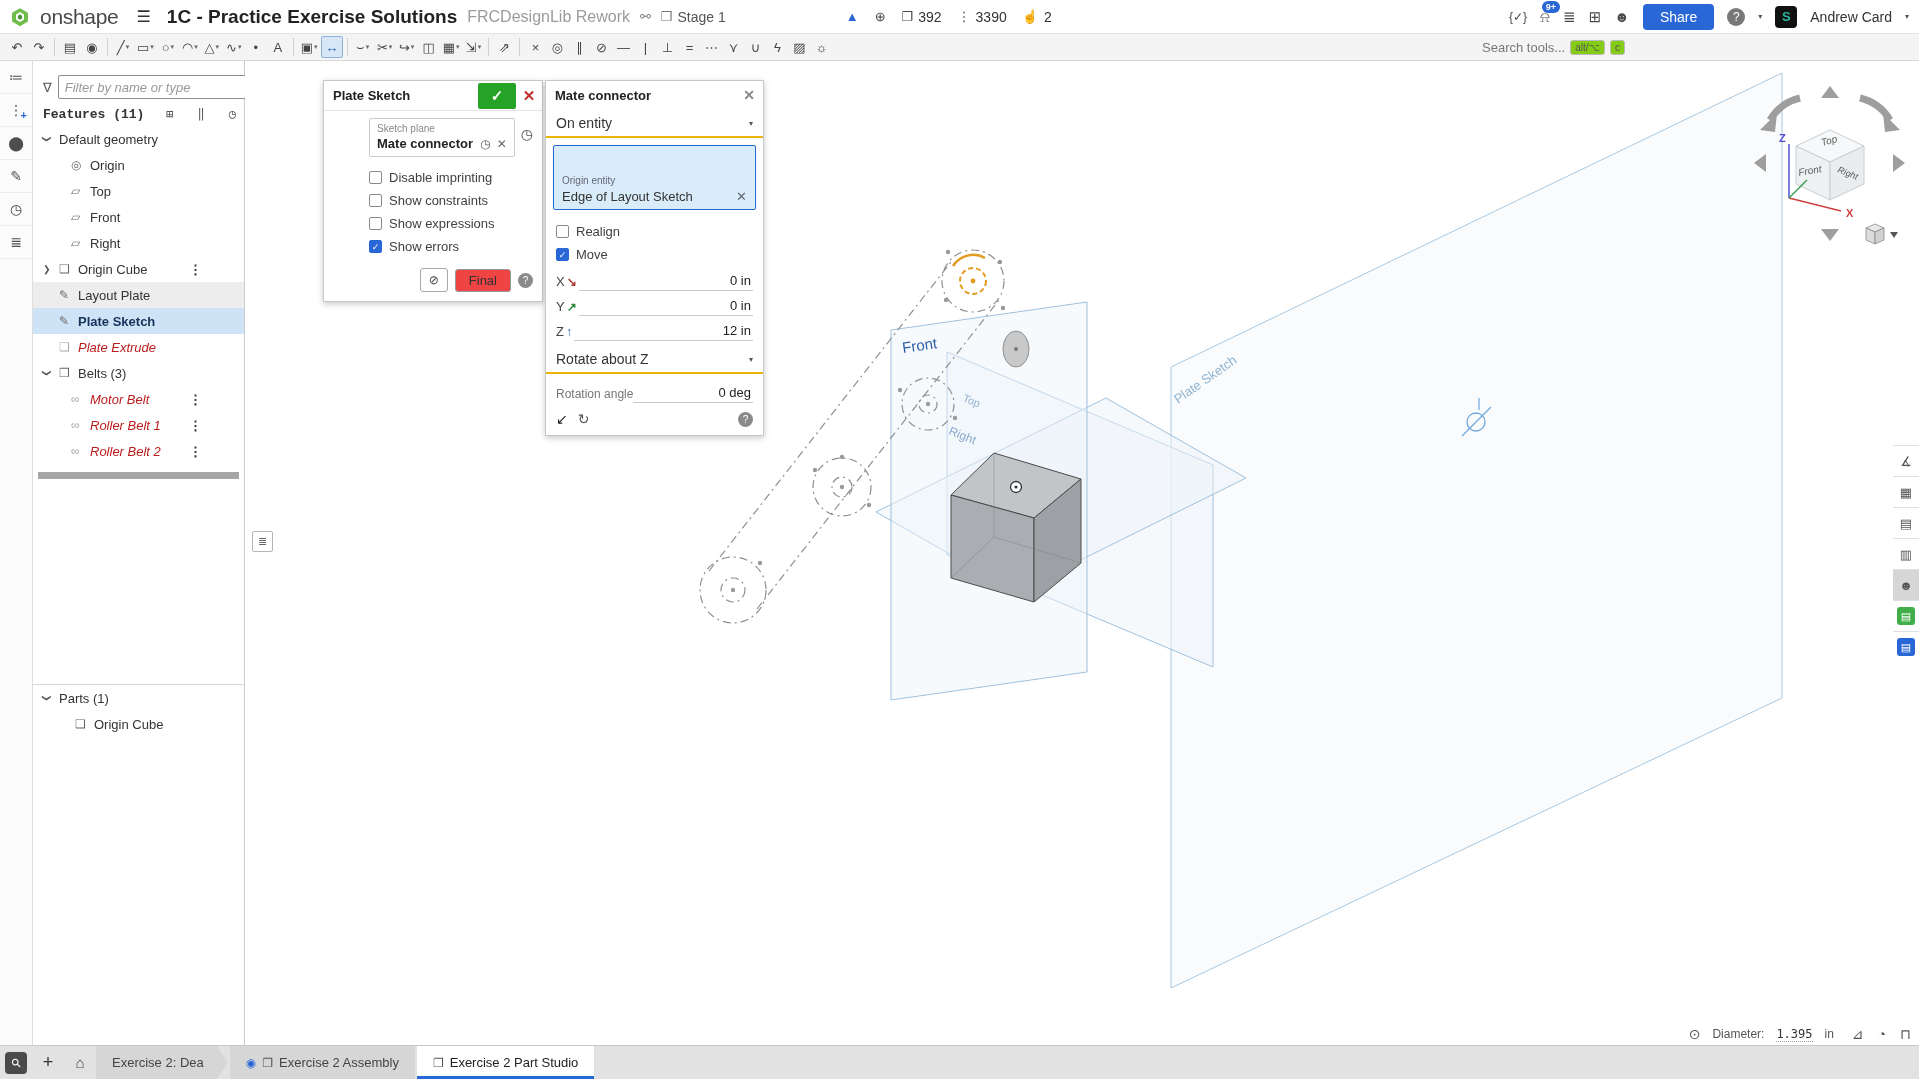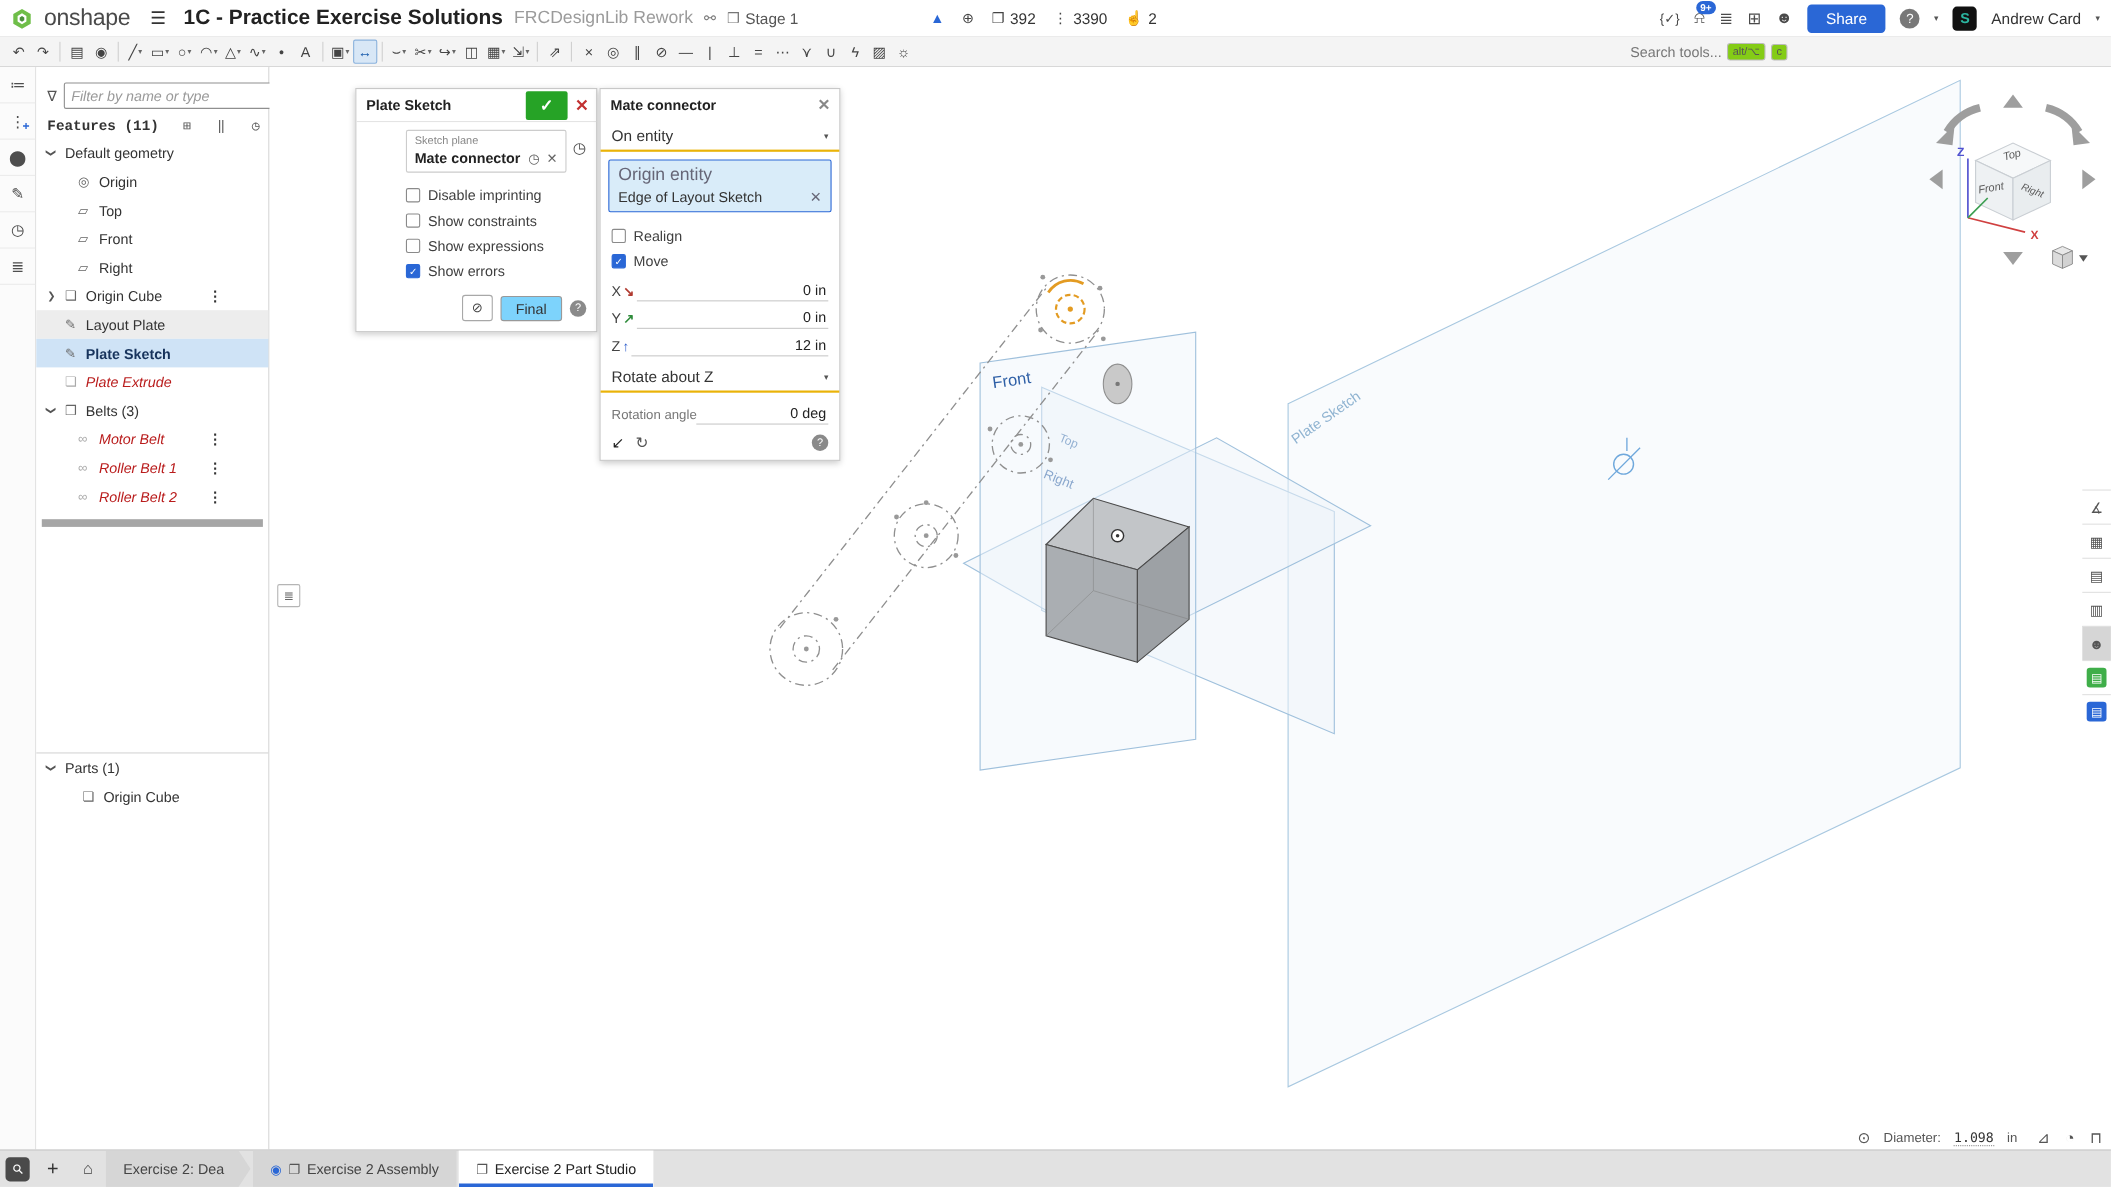--- a/index.html
+++ b/index.html
@@ -129,31 +129,31 @@
   .gb-val .gic { color:#666; font-size:12px; cursor:pointer; }
   .hist-clock { color:#555; font-size:14px; margin-top:8px; cursor:pointer; }
   .cb-row { display:flex; align-items:center; gap:7px; height:23px; cursor:pointer; color:#3f3f3f; }
   .cb-rows { margin-top:9px; }
   .cb { width:13px; height:13px; border:1px solid #8a8a8a; border-radius:2px; background:#fff;
     display:inline-flex; align-items:center; justify-content:center; flex:0 0 auto; }
   .cb.checked { background:#2a67d6; border-color:#2a67d6; color:#fff; font-size:9px; }
   .plate-foot { display:flex; align-items:center; justify-content:flex-end; gap:7px; margin-top:10px; }
   .sk-btn { width:28px; height:24px; border:1px solid #a8a8a8; border-radius:3px; display:flex;
     align-items:center; justify-content:center; color:#444; font-size:12px; cursor:pointer; }
-  .final-btn { border:1px solid #999; border-radius:3px; background:#7dd3fc; padding:3px 13px;
+  .final-btn { border:1px solid #999; border-radius:3px; background:#ef4444; padding:3px 13px;
     font-size:13px; color:#333; cursor:pointer; font-family:"Liberation Sans", sans-serif; }
   .q-circ { width:15px; height:15px; border-radius:50%; background:#8a8a8a; color:#fff;
     font-size:10px; display:flex; align-items:center; justify-content:center; cursor:pointer; }
 
   .dd-row { display:flex; align-items:center; padding:6px 10px 5px 10px; color:#333;
     border-bottom:2px solid #eab308; margin:0 0 2px 0; cursor:pointer; font-size:14px; }
   .dd-row .caret { margin-left:auto; }
   .origin-box { margin:7px 7px 6px 7px; background:#d9ecf9; border:1px solid #2a67d6;
     border-radius:2px; padding:5px 8px; }
-  .origin-box .ob-label { font-size:16px; color:#667; }
+  .origin-box .ob-label { font-size:10px; color:#667;margin-top:24px; }
   .origin-box .ob-val { display:flex; align-items:center; margin-top:3px; color:#333; }
   .origin-box .ob-x { margin-left:auto; color:#667; cursor:pointer; }
   .mate-cbs { padding:4px 10px 0 10px; }
   .axis-row { display:flex; align-items:flex-end; padding:0 10px; height:25px; }
   .axis-row .al { color:#444; font-size:13px; padding-bottom:2px; }
   .axis-row .arr { font-size:12px; font-weight:bold; padding:0 2px 2px 2px; }
   .axis-row .field { flex:1; border-bottom:1px solid #c9c9c9; text-align:right; color:#222;
     padding:0 2px 2px 0; font-size:13px; }
   .rot-row { display:flex; align-items:flex-end; padding:3px 10px 0 10px; height:27px; }
   .rot-row .rl { color:#777; font-size:12px; padding-bottom:2px; }
@@ -622,21 +622,21 @@
         <span class="rp-box" style="background: rgb(63, 174, 73); color: rgb(255, 255, 255);">▤</span>
       </div>
       <div class="rp-it">
         <span class="rp-box" style="background: rgb(42, 103, 214); color: rgb(255, 255, 255);">▤</span>
       </div>
     </div>
 
   <div class="measure-bar">
     <span class="mi">⊙</span>
     <span>Diameter:</span>
-    <span class="measure-val">1.098</span>
+    <span class="measure-val">1.395</span>
     <span>in</span>
     <span id="measure-icons" style="display:flex;gap:14px;margin-left:6px;">
         <span class="mi">⊿</span>
         <span class="mi">◔</span>
         <span class="mi">⊓</span>
       </span>
   </div>
 </div>
 
 <div class="dlg dlg-plate">

